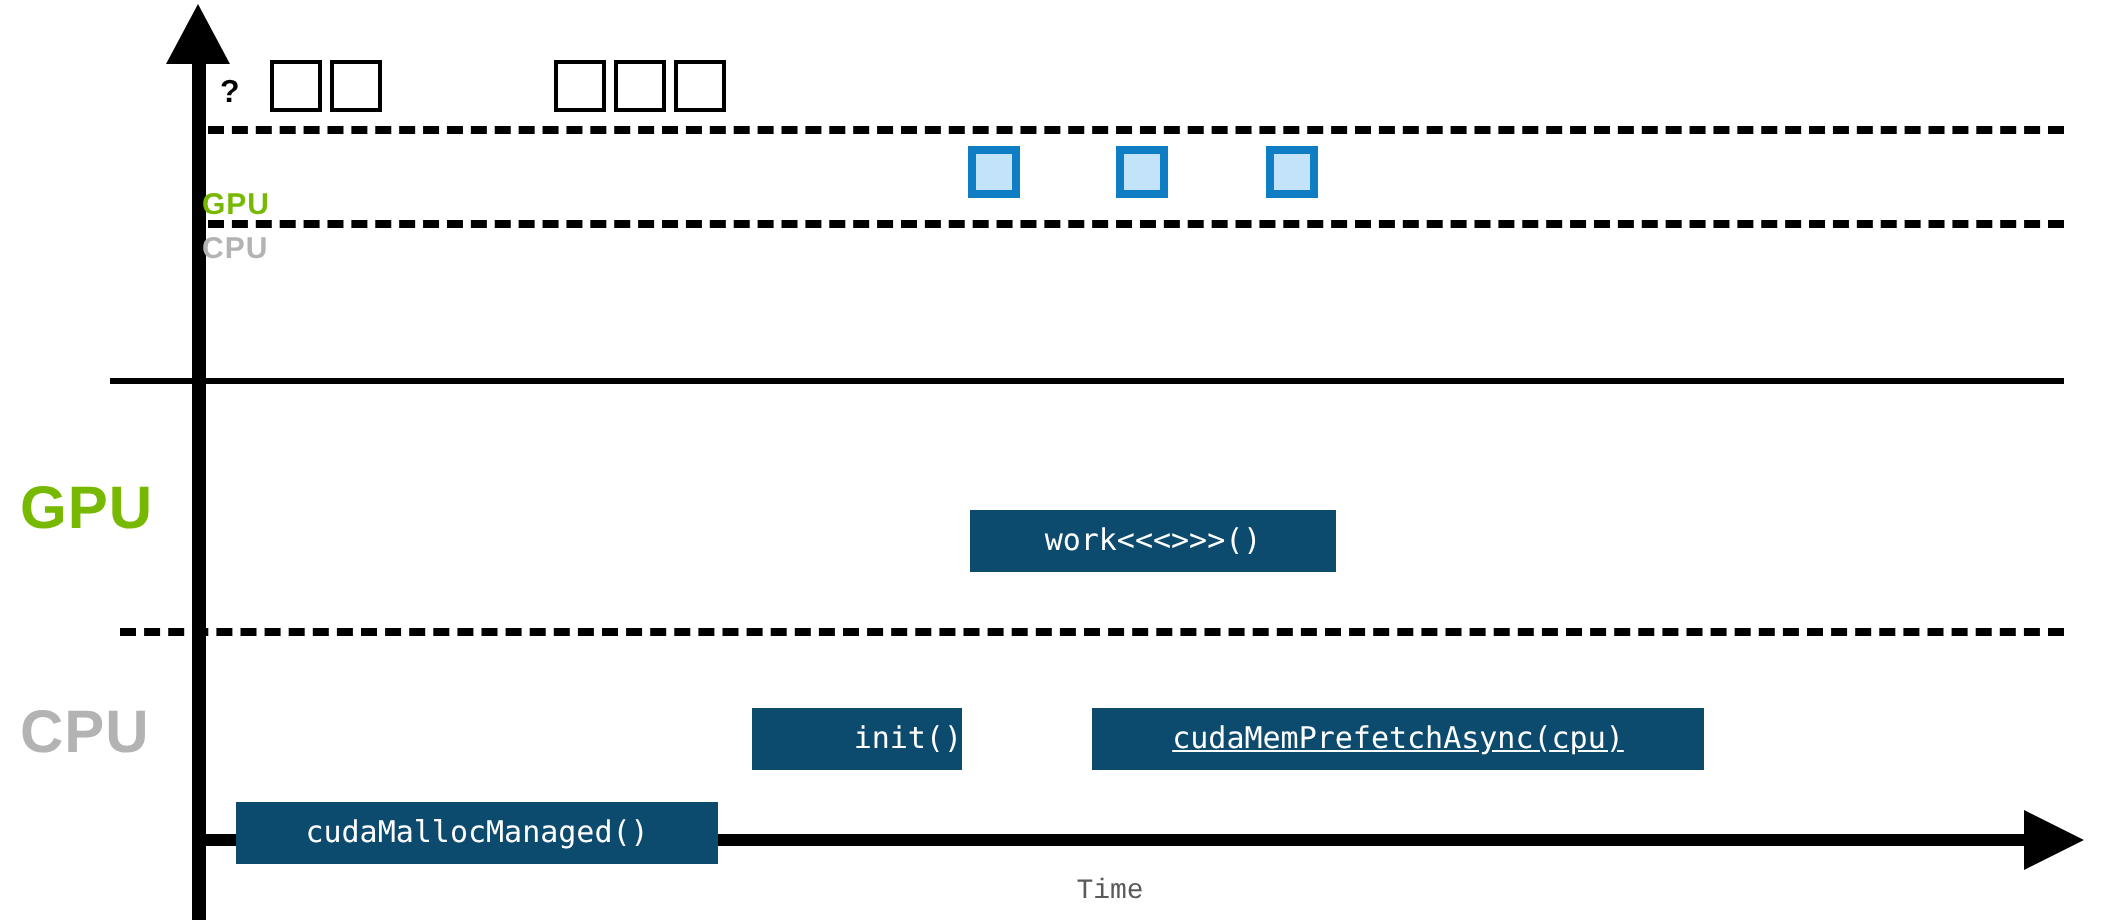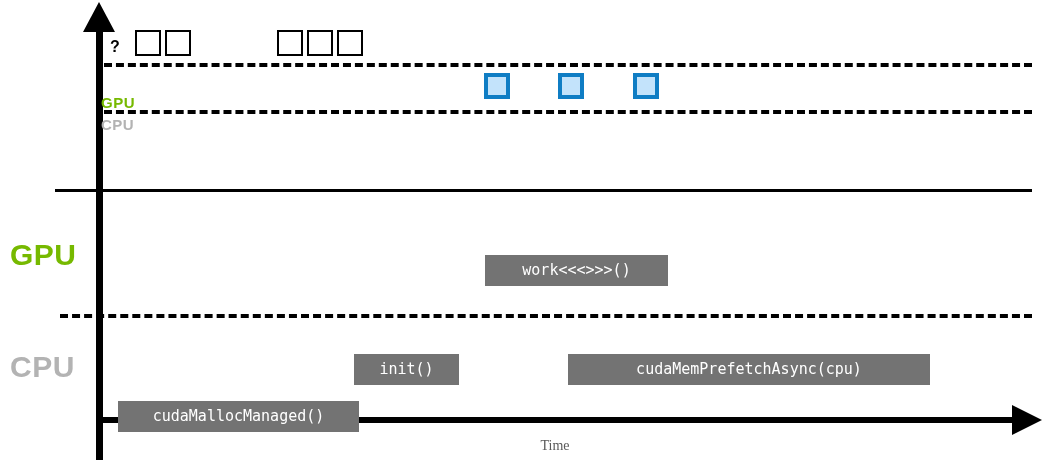--- a/index.html
+++ b/index.html
@@ -57,21 +57,21 @@
     border-left: 30px solid #000000;
   }
   .axis-caption {
     position: absolute;
     left: 480px;
     top: 438px;
     width: 150px;
     text-align: center;
     font-size: 14px;
     color: #5a5a5a;
-    font-family: Liberation Serif, serif;
+    font-family: Liberation Mono, monospace;
   }
 
   
   .dashed-rule {
     position: absolute;
     height: 0;
     border-top: 4px dashed #000000;
   }
   .solid-rule {
     position: absolute;
@@ -146,21 +146,21 @@
     width: 26px;
     height: 26px;
     border: 4px solid #0f7dc4;
     background: #c3e3fb;
     box-sizing: border-box;
   }
 
   
   .code-chip {
     position: absolute;
-    background: #737373;
+    background: #0c4a6e;
     color: #ffffff;
     font-family: "DejaVu Sans Mono", monospace;
     font-size: 15px;
     line-height: 31px;
     height: 31px;
     text-align: center;
     white-space: nowrap;
     box-sizing: border-box;
   }
 </style>
@@ -195,17 +195,17 @@
       <div class="page-box" style="left: 307px;"></div>
       <div class="page-box" style="left: 337px;"></div>
       <div class="page-box-blue" style="left: 484px;"></div>
       <div class="page-box-blue" style="left: 558px;"></div>
       <div class="page-box-blue" style="left: 633px;"></div>
     </div>
 
   <div id="chips-layer">
       <div class="code-chip" style="left: 485px; top: 255px; width: 183px;">work&lt;&lt;&lt;&gt;&gt;&gt;()</div>
       <div class="code-chip" style="left: 118px; top: 354px; width: 241px; margin-top: 47px;">cudaMallocManaged()</div>
-      <div class="code-chip" style="left: 354px; top: 354px; width: 105px;">init()</div>
-      <div class="code-chip" style="left: 568px; top: 354px; width: 362px;">cudaMemPrefetchAsync(cpu)</div>
+      <div class="code-chip" style="left: 376px; top: 354px; width: 105px; text-align: right;">init()</div>
+      <div class="code-chip" style="left: 546px; top: 354px; width: 306px; text-decoration: underline;">cudaMemPrefetchAsync(cpu)</div>
     </div>
 
 </div>
 
 </body></html>

